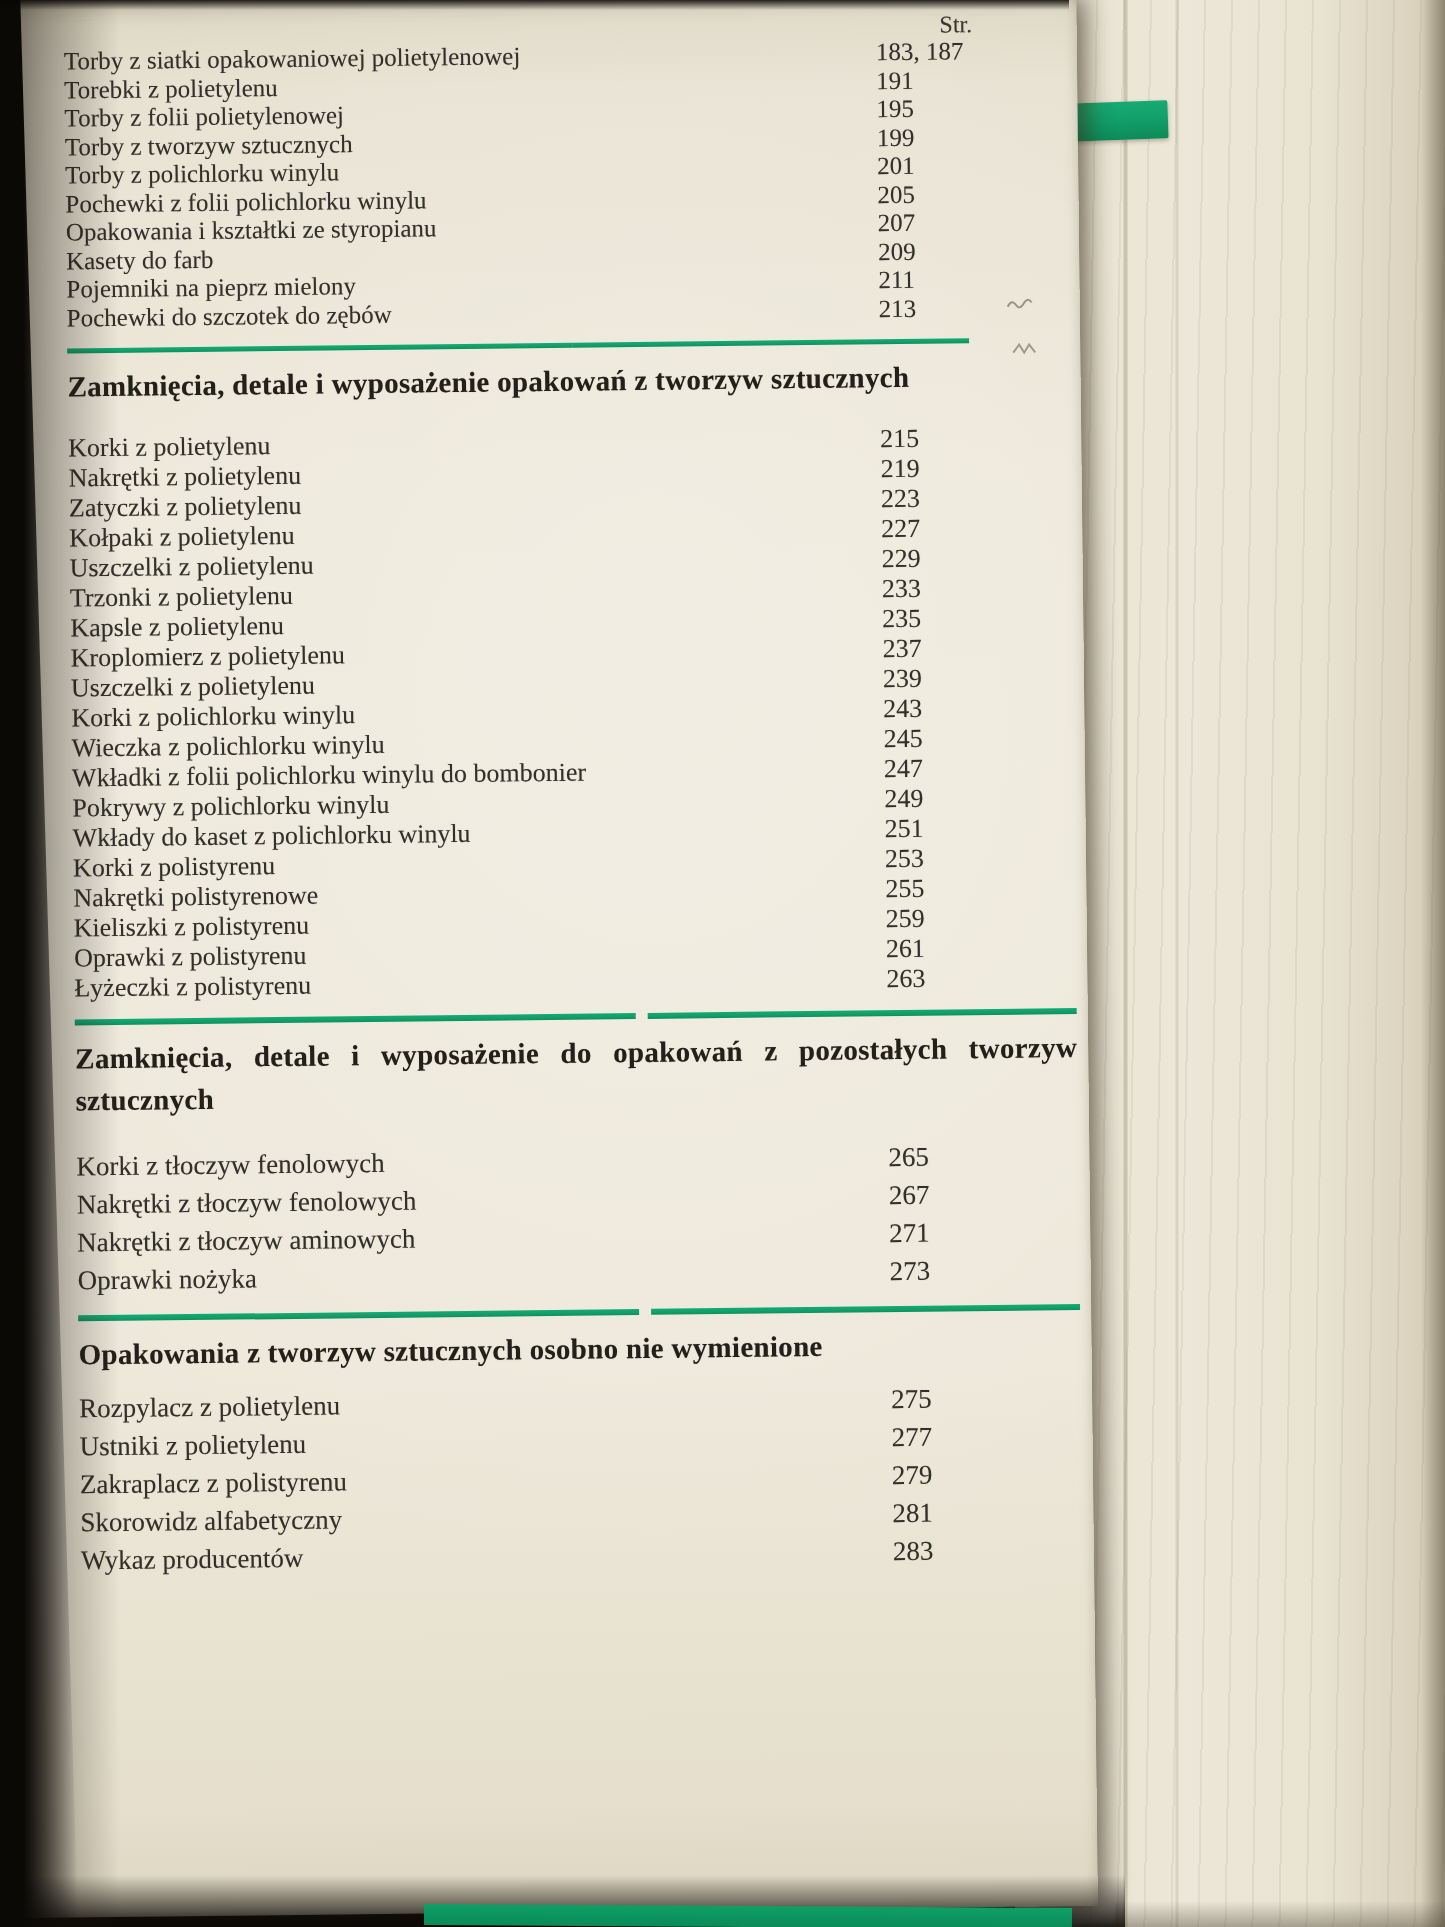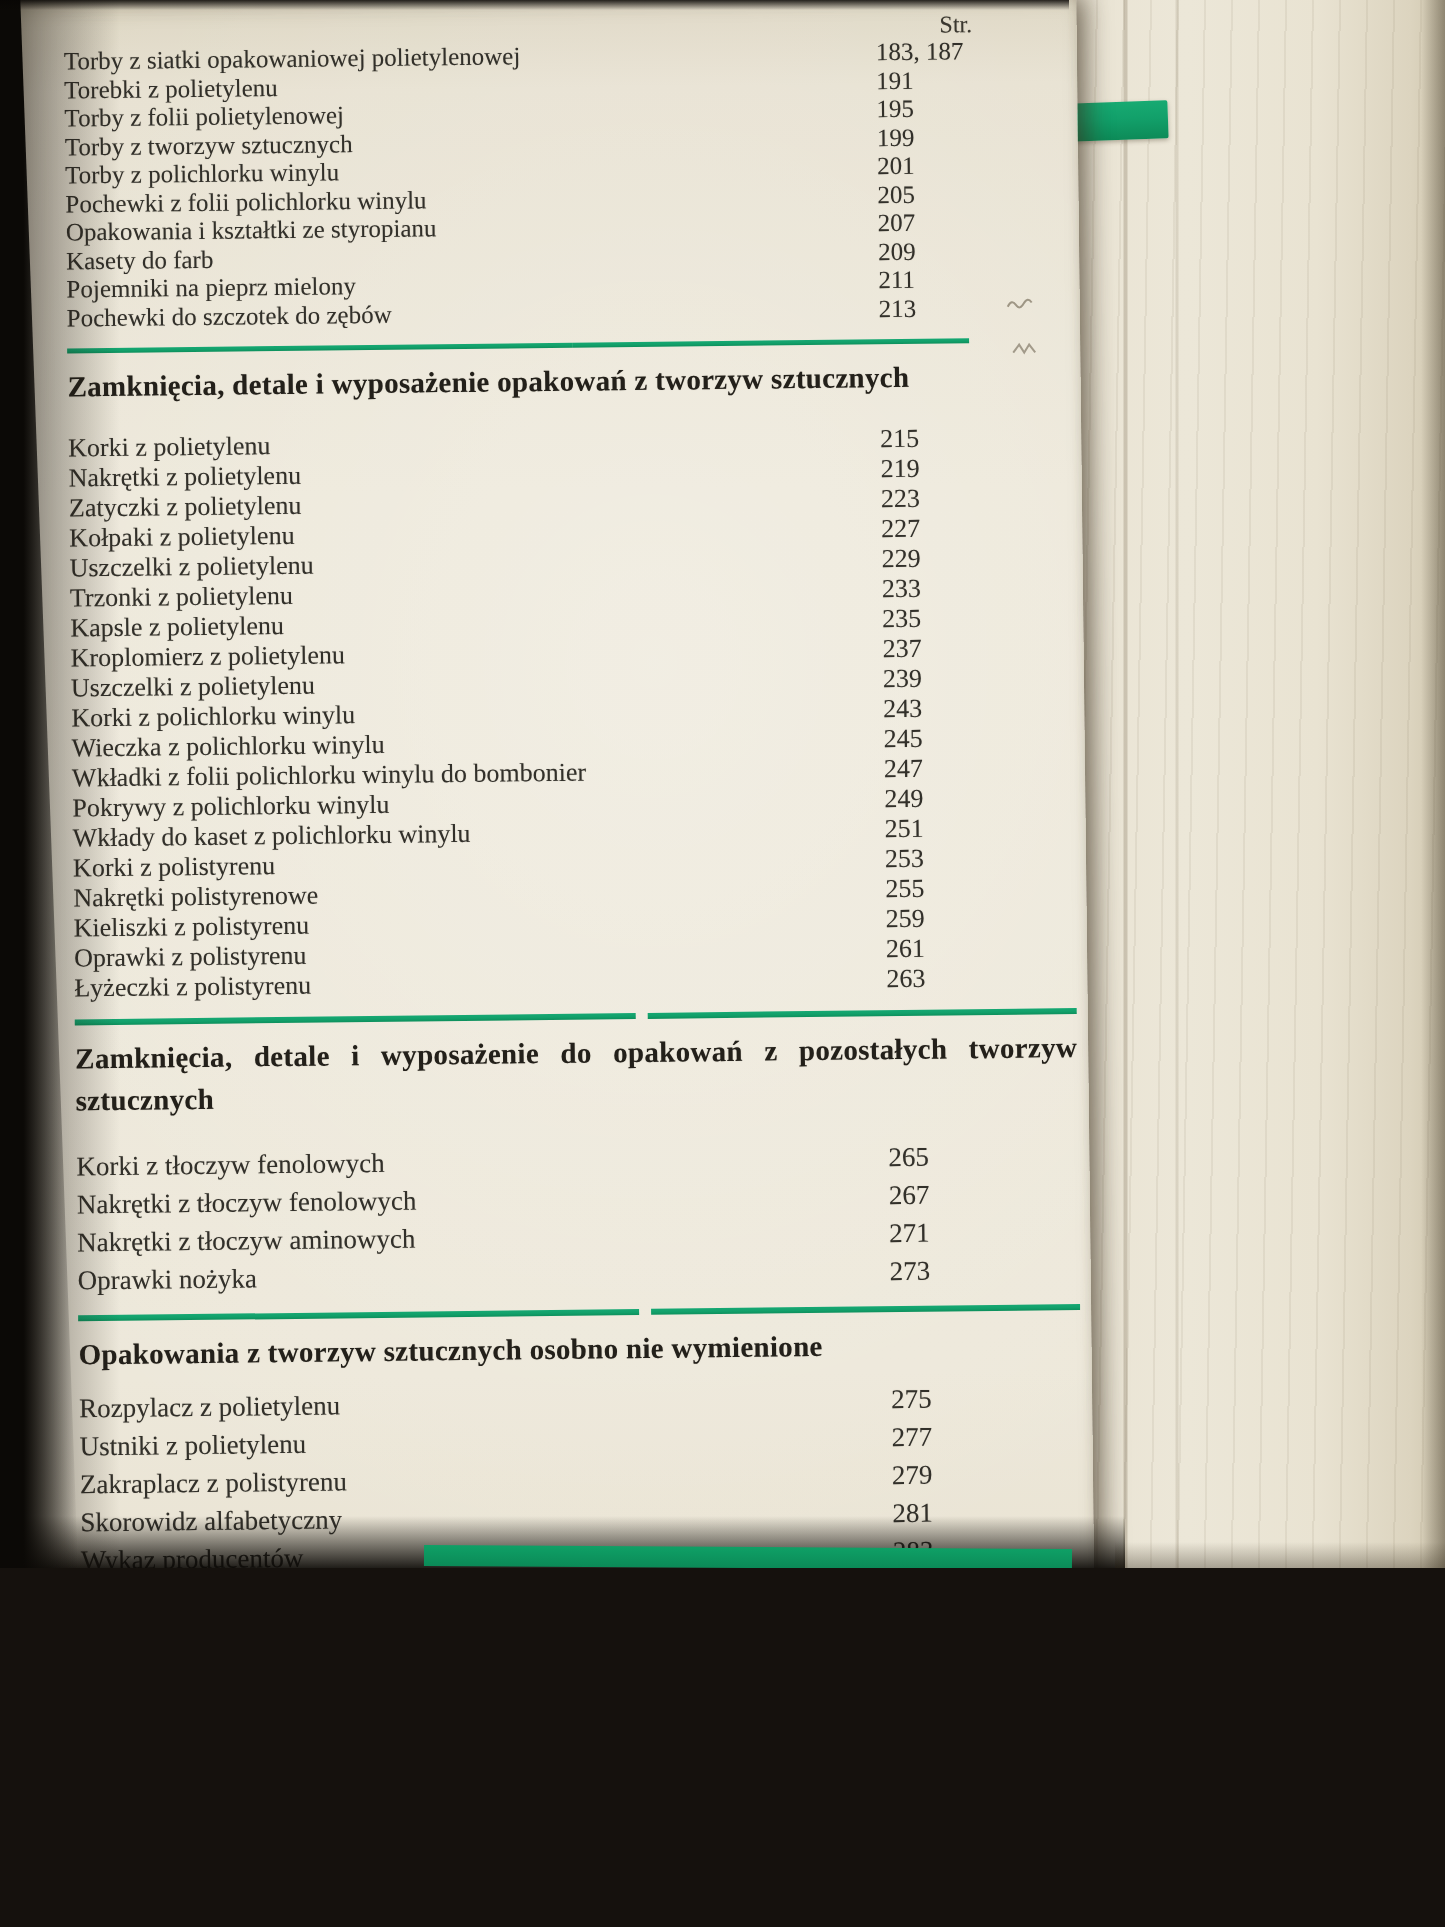--- a/index.html
+++ b/index.html
@@ -1,20 +1,20 @@
 <!DOCTYPE html>
 <html style="--accent: #12a06a;"><head>
 <meta charset="utf-8">
 <style>
   html,body{margin:0;padding:0;}
   body{
     width:1445px;height:1927px;background:#15110d;overflow:hidden;
     font-family:"Liberation Serif","DejaVu Serif",serif;
   }
-  .photo{position:absolute;inset:0;width:1445px;height:1568px;overflow:hidden;}
+  .photo{position:absolute;inset:0;width:1445px;height:1927px;overflow:hidden;}
 
   
   .stack{position:absolute;top:0;bottom:0;left:1015px;right:0;
     background:linear-gradient(to right,#cdc4ad 0px,#e0d9c6 16px,#eae4d4 55px,#ece7d8 40%,#e9e3d2 70%,#dcd4bf 92%,#cfc6ae 100%);
   }
   .stack::after{content:"";position:absolute;inset:0;
     background:
       repeating-linear-gradient(91deg, rgba(125,112,88,0.10) 0 2px, rgba(0,0,0,0) 2px 27px),
       linear-gradient(90deg, rgba(0,0,0,0) 0 108px, rgba(120,105,80,0.28) 109px 112px, rgba(0,0,0,0) 113px),
       linear-gradient(90deg, rgba(0,0,0,0) 0 160px, rgba(120,105,80,0.16) 161px 163px, rgba(0,0,0,0) 164px);

